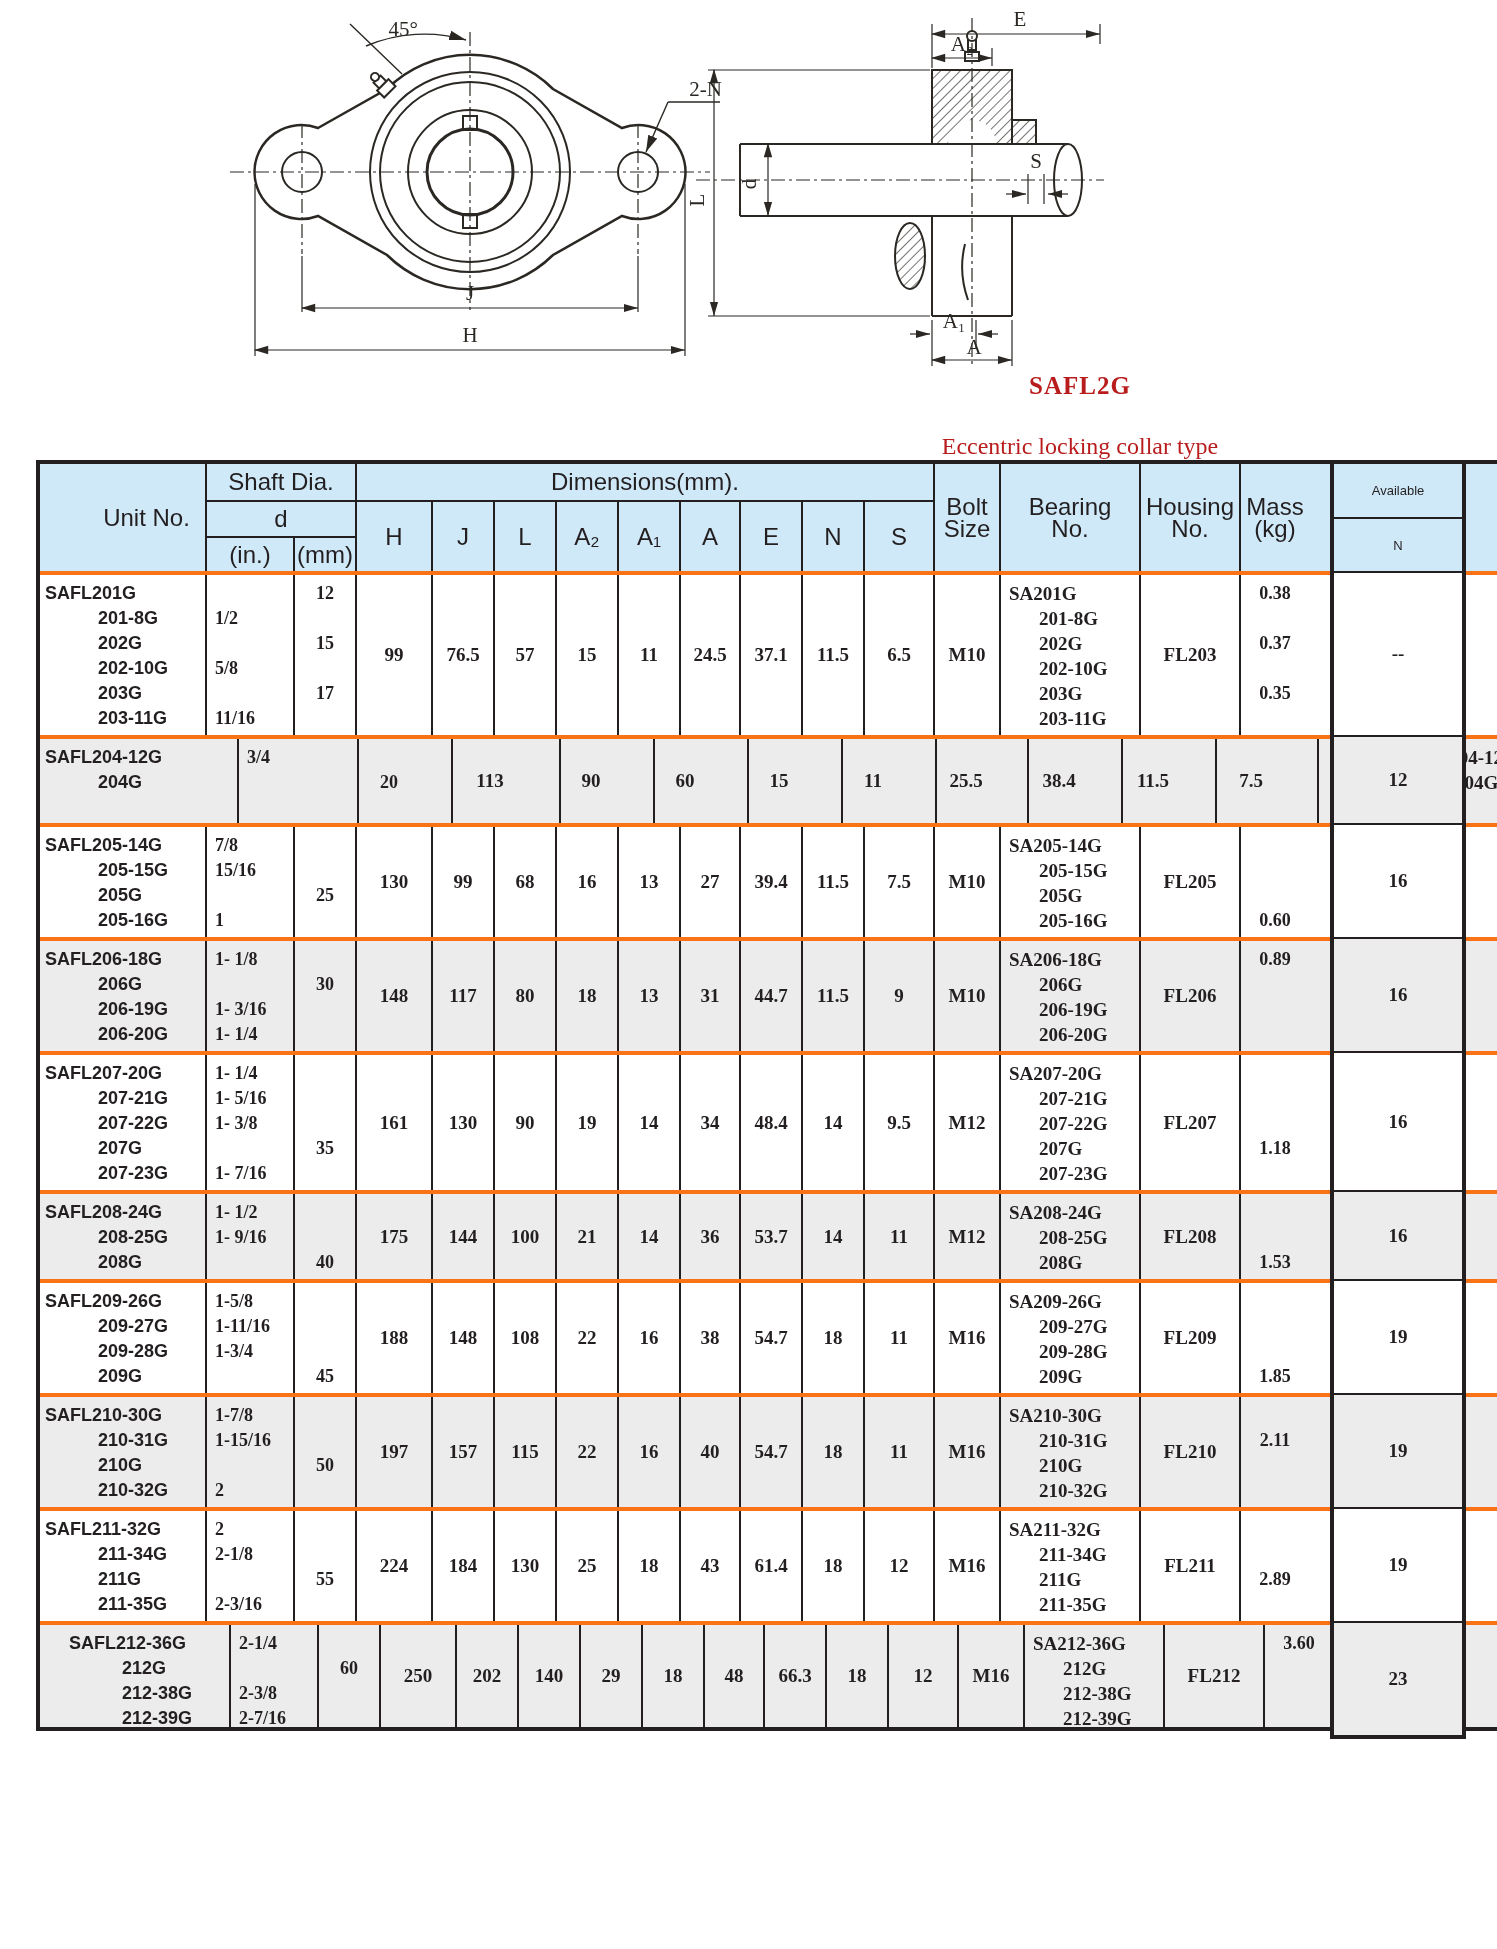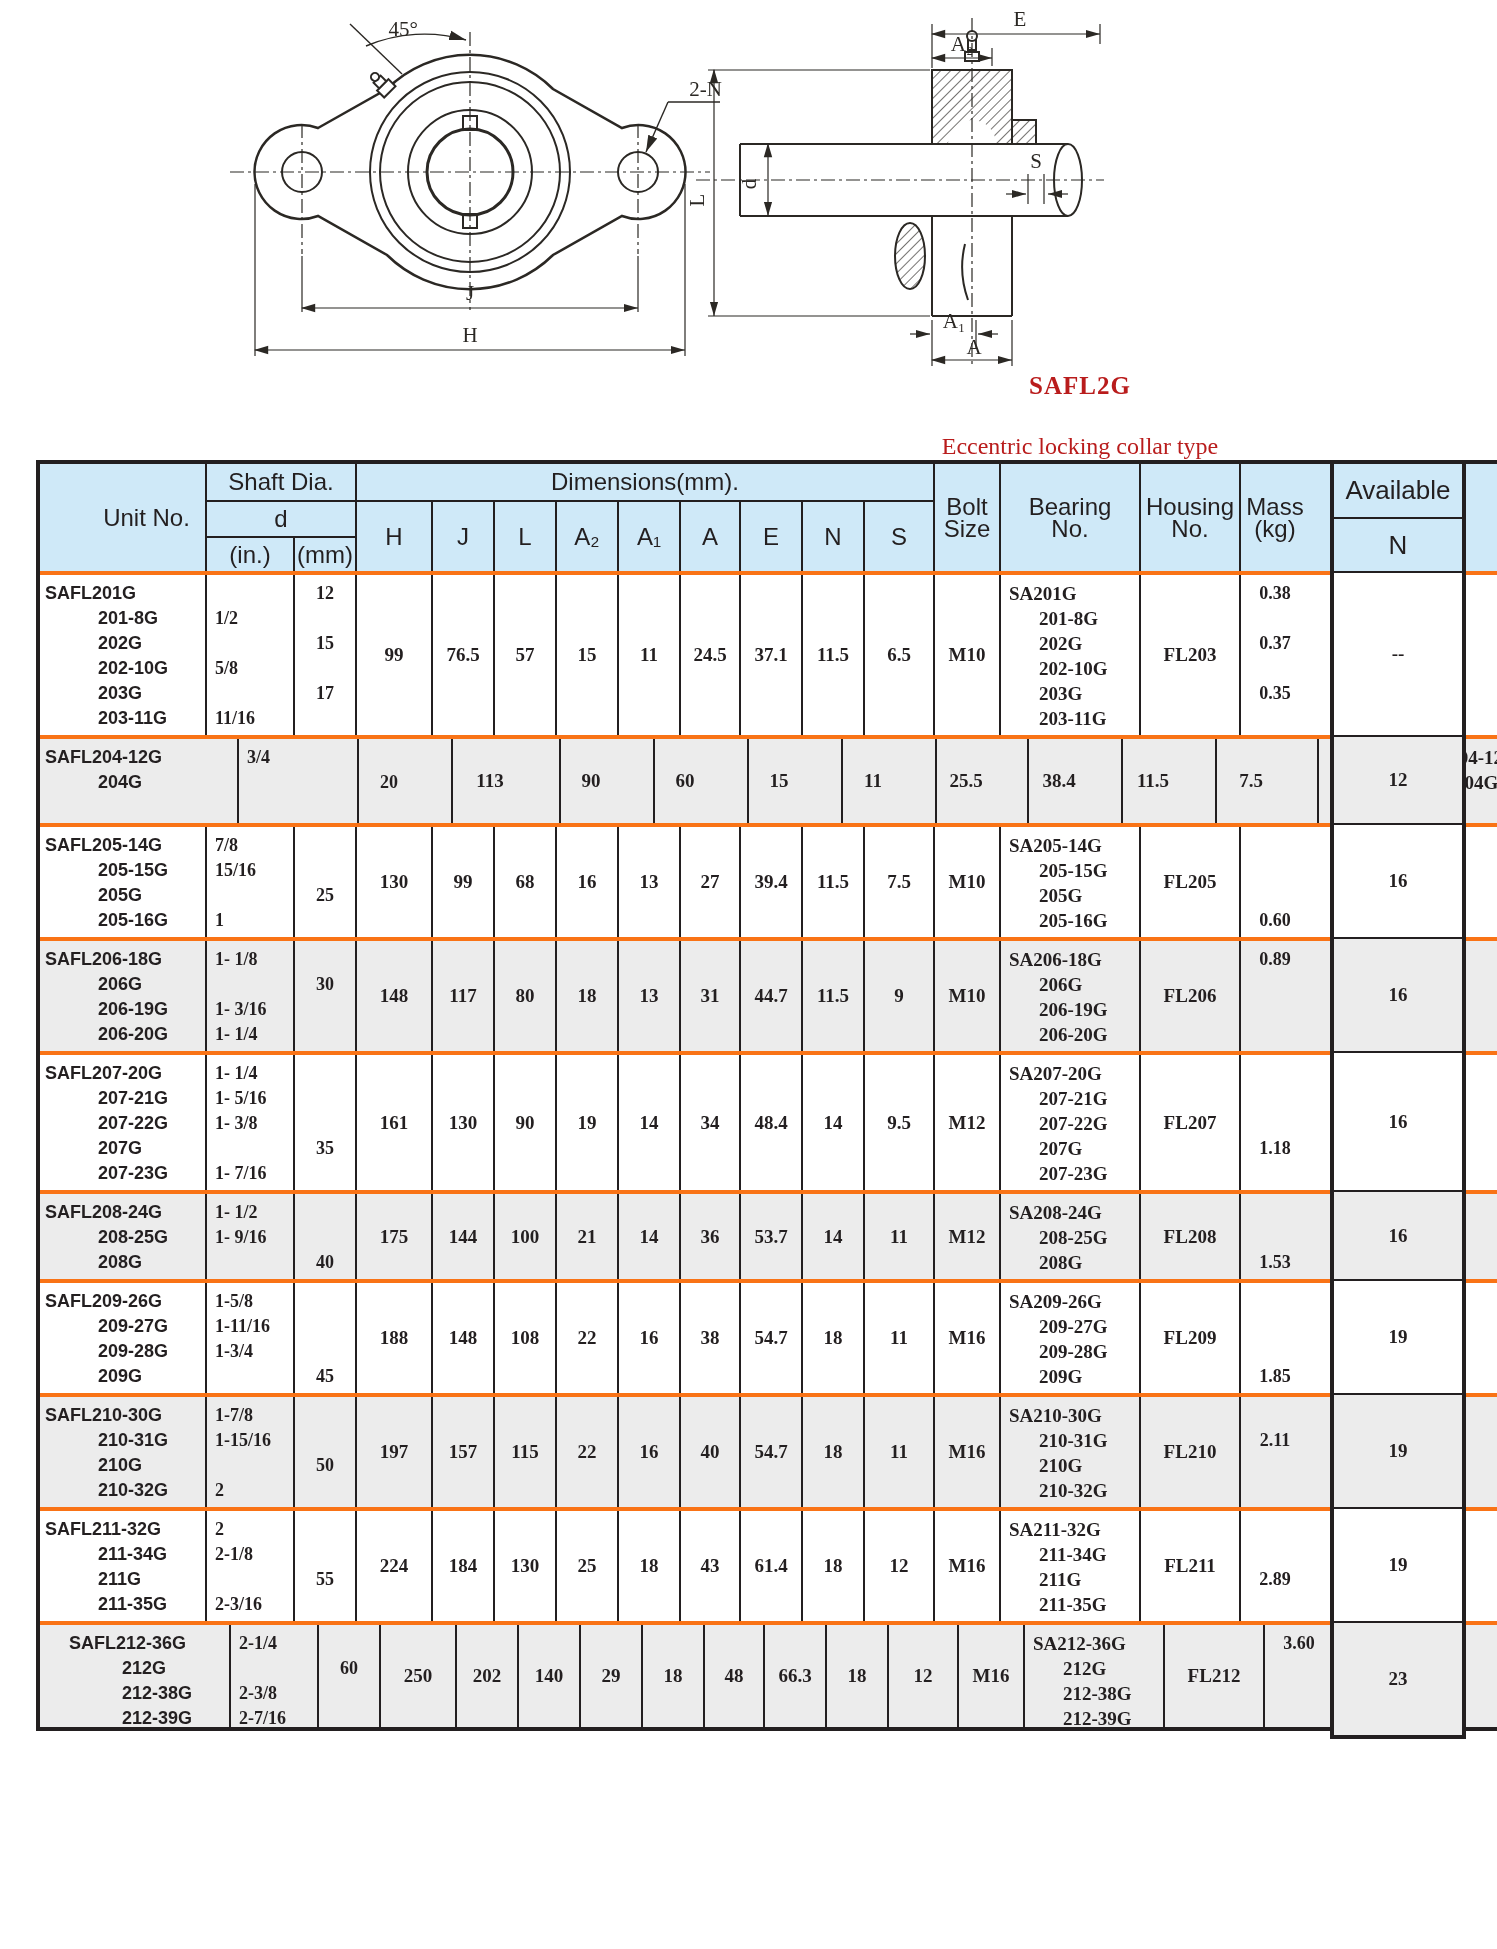--- a/index.html
+++ b/index.html
@@ -32,21 +32,21 @@
   .unit .sub{padding-left:58px;}
   .serif{font-family:"Liberation Serif",serif;font-weight:700;}
   .inch .line{padding-left:8px;}
   .mmc .line,.mass .line{text-align:center;}
   .bearing .line{padding-left:8px;font-size:19px;}
   .bearing .sub{padding-left:38px;}
   .mid{display:flex;align-items:center;justify-content:center;padding-top:0;
        font-family:"Liberation Serif",serif;font-weight:700;font-size:19px;}
 
   .avail-head{height:53px;display:flex;align-items:center;justify-content:center;
-              background:#cfe9f8;font-size:26px;box-sizing:border-box;}
+              background:#cfe9f8;font-size:13px;box-sizing:border-box;}
   .avail-head2{height:54px;border-top:2px solid #231f20;}
   .avail-row{box-sizing:border-box;border-top:2px solid #231f20;background:#fff;
              display:flex;align-items:center;justify-content:center;
              font-family:"Liberation Serif",serif;font-weight:700;font-size:19px;}
   .avail-row.shaded{background:#ececec;}
 </style>
 </head>
 <body>
 
 <div class="page">

